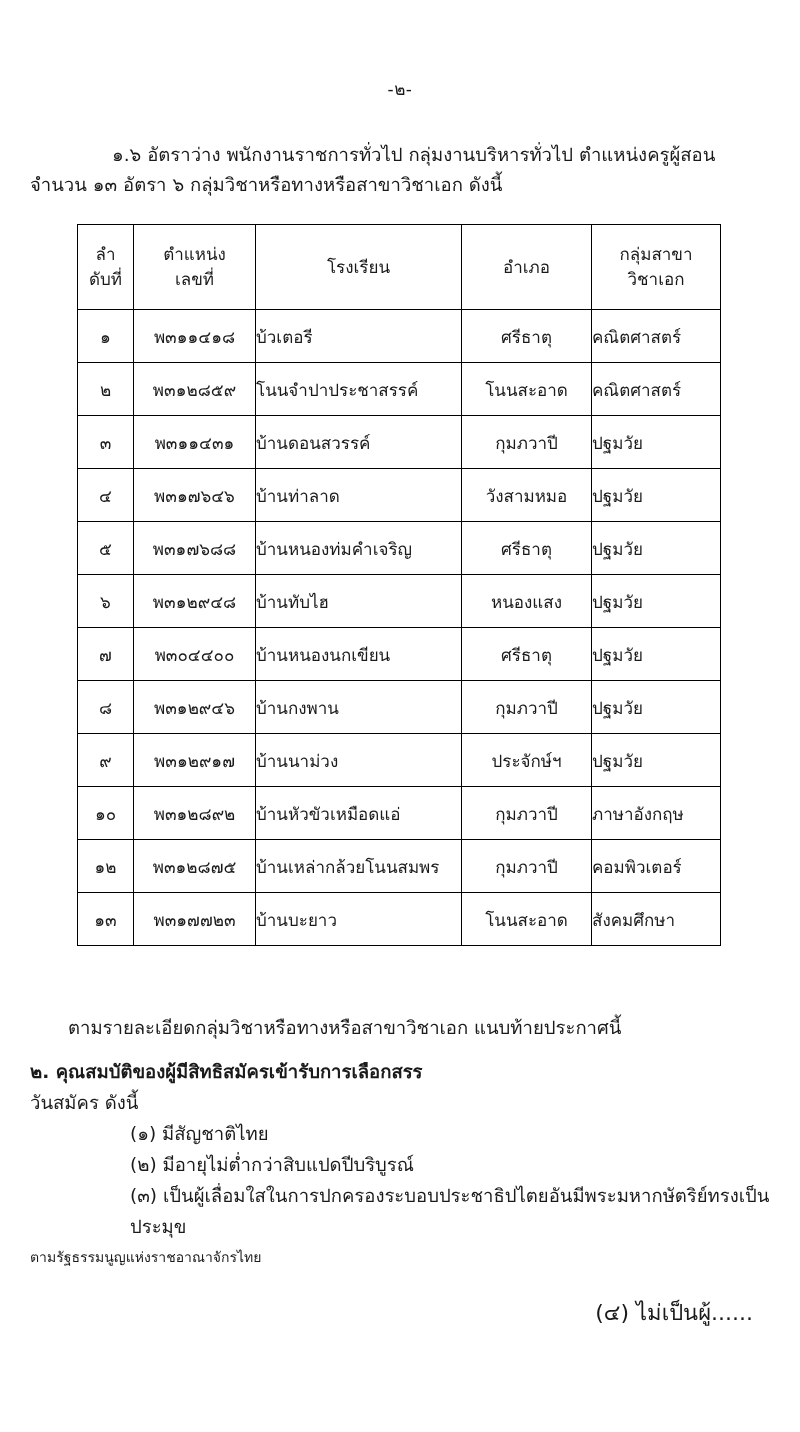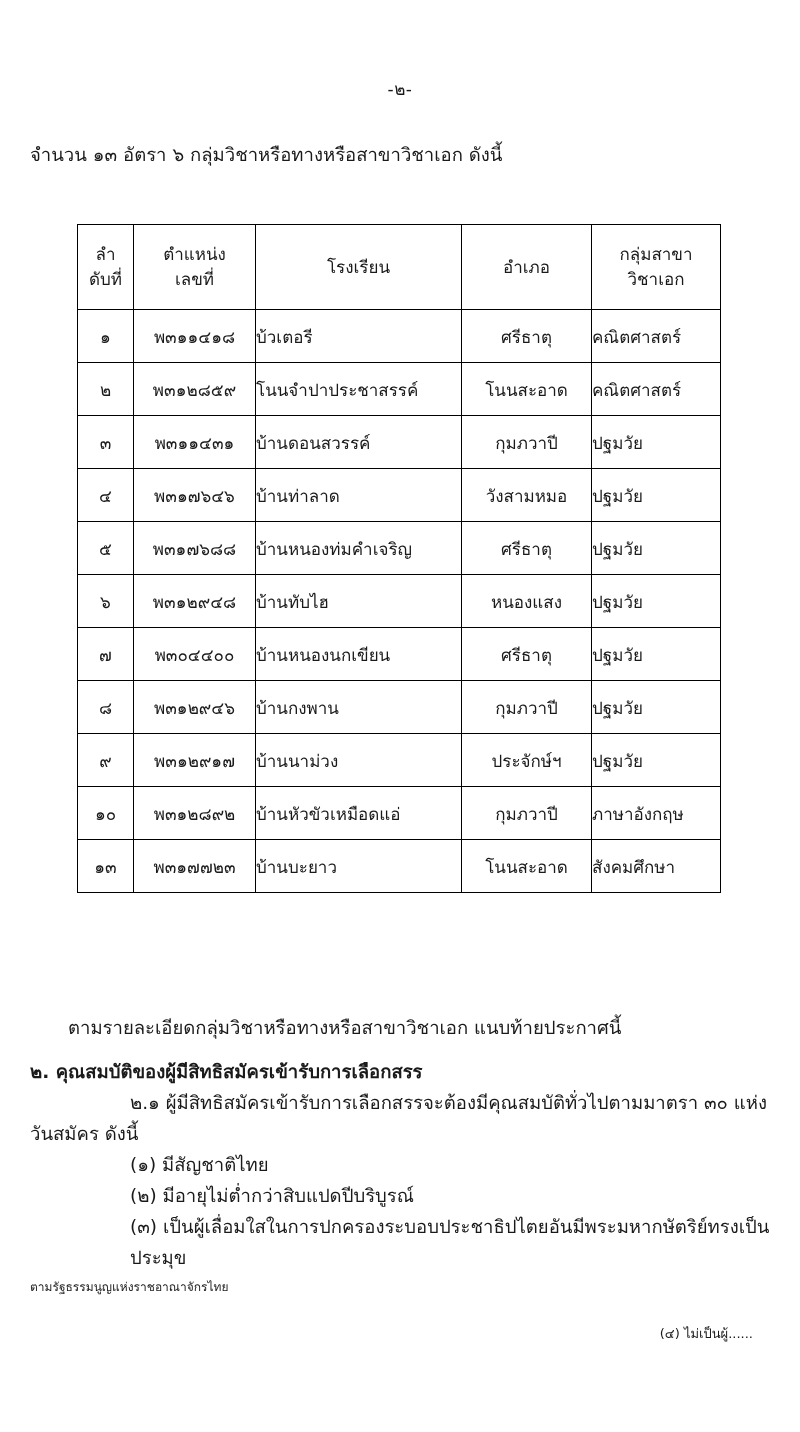--- a/index.html
+++ b/index.html
@@ -124,41 +124,41 @@
     line-height: 31px;
     padding-left: 100px;
   }
   .sub-item-hang {
     font-size: 18.5px;
     line-height: 31px;
     padding-left: 100px;
     text-indent: 0;
   }
   .cont-line {
-    font-size: 12px;
+    font-size: 14px;
     line-height: 31px;
     padding-left: 0;
-    font-family: Liberation Mono, monospace;
   }
   .right-tail {
-    font-size: 13px;
+    font-size: 22px;
     line-height: 31px;
     text-align: right;
     padding-right: 22px;
-    margin-top: 14px;
+    margin-top: 24px;
   }
 </style>
 </head>
 <body>
 
 <div class="page">
 
   <div class="page-number">-๒-</div>
 
   <div class="intro">
+    <div class="intro-line1">๑.๖ อัตราว่าง พนักงานราชการทั่วไป กลุ่มงานบริหารทั่วไป ตำแหน่งครูผู้สอน</div>
     <div class="intro-line2">จำนวน ๑๓ อัตรา ๖ กลุ่มวิชาหรือทางหรือสาขาวิชาเอก ดังนี้</div>
   </div>
 
   <div class="table-wrap">
     <table class="main">
       <thead>
         <tr>
           <th class="c-no">
             <span class="hdr-2line">ลำ</span>
             <span class="hdr-2line">ดับที่</span>
@@ -240,36 +240,42 @@
             <td class="c-major">ปฐมวัย</td>
           </tr>
           <tr>
             <td class="c-no">๑๐</td>
             <td class="c-pos">พ๓๑๒๘๙๒</td>
             <td class="c-school">บ้านหัวขัวเหมือดแอ่</td>
             <td class="c-amphoe">กุมภวาปี</td>
             <td class="c-major">ภาษาอังกฤษ</td>
           </tr>
           <tr>
+            <td class="c-no">๑๒</td>
+            <td class="c-pos">พ๓๑๒๘๗๕</td>
+            <td class="c-school">บ้านเหล่ากล้วยโนนสมพร</td>
+            <td class="c-amphoe">กุมภวาปี</td>
+            <td class="c-major">คอมพิวเตอร์</td>
+          </tr>
+          <tr>
             <td class="c-no">๑๓</td>
             <td class="c-pos">พ๓๑๗๗๒๓</td>
             <td class="c-school">บ้านบะยาว</td>
             <td class="c-amphoe">โนนสะอาด</td>
             <td class="c-major">สังคมศึกษา</td>
           </tr>
         </tbody>
     </table>
   </div>
 
   <div class="after-table">
     <div class="p-indent-lg" style="text-indent:38px;">ตามรายละเอียดกลุ่มวิชาหรือทางหรือสาขาวิชาเอก แนบท้ายประกาศนี้</div>
 
     <div class="heading-bold">๒. คุณสมบัติของผู้มีสิทธิสมัครเข้ารับการเลือกสรร</div>
 
-    <div class="para first-indent">๒.๑ ผู้มีสิทธิสมัครเข้ารับการเลือกสรรจะต้องมีคุณสมบัติทั่วไปตามมาตรา ๓๐ แห่ง</div>
     <div class="para">วันสมัคร ดังนี้</div>
 
     <div class="sub-item">(๑) มีสัญชาติไทย</div>
     <div class="sub-item">(๒) มีอายุไม่ต่ำกว่าสิบแปดปีบริบูรณ์</div>
     <div class="sub-item-hang">(๓) เป็นผู้เลื่อมใสในการปกครองระบอบประชาธิปไตยอันมีพระมหากษัตริย์ทรงเป็นประมุข</div>
     <div class="cont-line">ตามรัฐธรรมนูญแห่งราชอาณาจักรไทย</div>
 
     <div class="right-tail">(๔) ไม่เป็นผู้......</div>
   </div>
 

